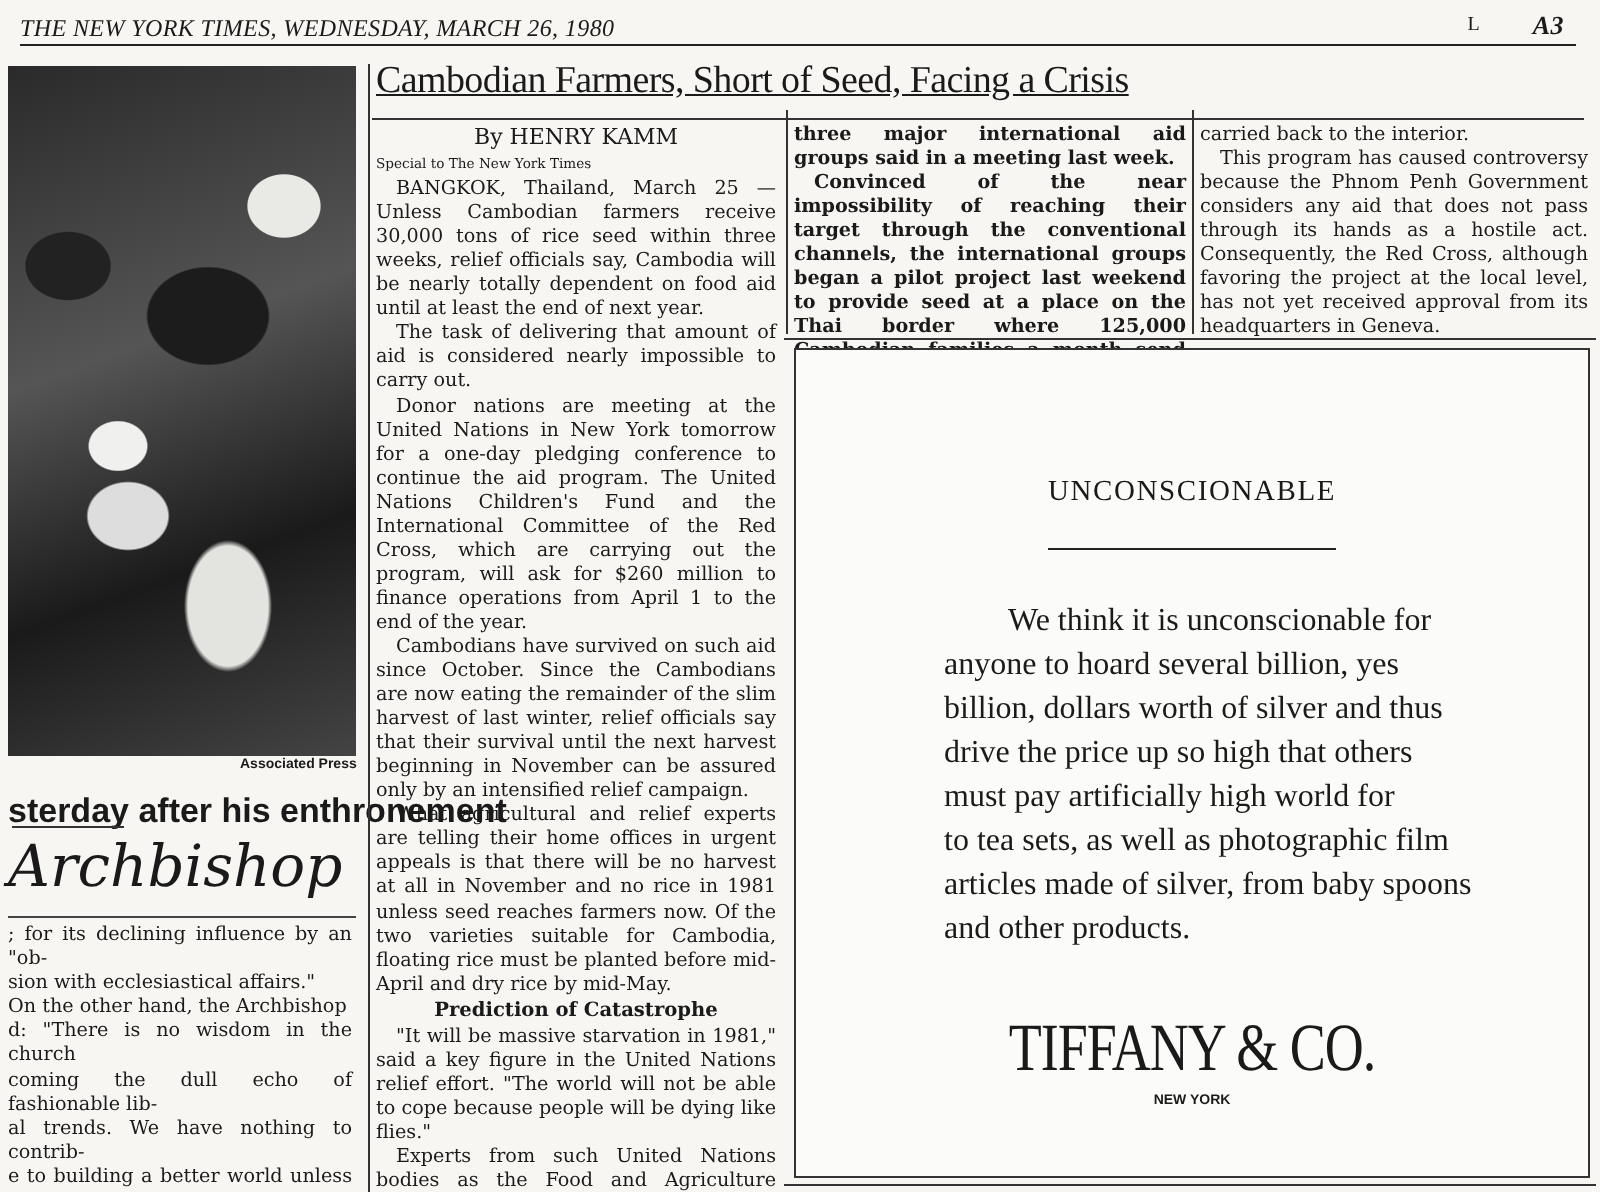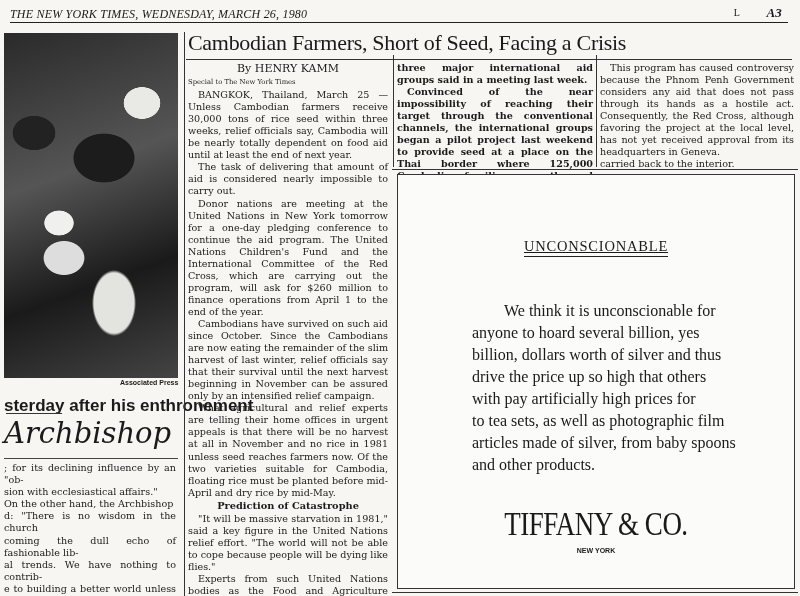--- a/index.html
+++ b/index.html
@@ -47,22 +47,23 @@
       position: absolute; left: 4px; top: 462px; width: 172px;
       font-size: 9.6px; line-height: 12.1px; text-align: justify;
       white-space: pre-line;
       font-family: "DejaVu Serif", serif;
     }
 
     .vline { position: absolute; border-left: 1px solid #333; }
 
     .headline {
       position: absolute; left: 188px; top: 30px; width: 606px;
-      font-family: "Liberation Serif", serif; font-size: 22px; letter-spacing: -0.3px;
+      font-family: "Liberation Serif", serif; font-size: 19px; letter-spacing: -0.3px;
       white-space: nowrap;
+      text-decoration: underline;
     }
     .hrule { position: absolute; border-top: 1px solid #333; }
 
     .col {
       position: absolute; font-family: "DejaVu Serif", serif;
       font-size: 9.6px; line-height: 12.05px; text-align: justify;
     }
     .col p { margin: 0; text-indent: 10px; }
     .byline { text-align: center; font-weight: normal; font-size: 11px; margin-bottom: 1px; font-family: "DejaVu Serif", serif; text-indent: 0 !important; }
     .special { text-align: left; font-size: 6.8px; margin-bottom: 1px; text-indent: 0 !important; }
@@ -70,21 +71,21 @@
 
     .ad {
       position: absolute; left: 397px; top: 174px; width: 396px; height: 413px;
       border: 1px solid #333; background: #fbfbf9;
     }
     .ad-outer { position: absolute; left: 392px; top: 169px; width: 406px; height: 422px; border-top: 1.5px solid #333; border-bottom: 1.5px solid #333; }
     .ad-title {
       position: absolute; left: 0; right: 0; top: 63px; text-align: center;
       font-family: "Liberation Serif", serif; font-size: 14.5px; letter-spacing: 0.8px;
     }
-    .ad-title span { border-bottom: 1.5px solid #222; padding-bottom: 2px; text-decoration: underline; }
+    .ad-title span { border-bottom: 1.5px solid #222; padding-bottom: 20px; }
     .ad-body {
       position: absolute; left: 74px; top: 125px; width: 290px;
       font-family: "Liberation Serif", serif; font-size: 16px; line-height: 22px;
     }
     .ad-body div:first-child { text-indent: 32px; }
     .logo {
       position: absolute; left: 0; right: 0; top: 330px; text-align: center;
       font-family: "Liberation Serif", serif; font-size: 27px; letter-spacing: -0.5px;
       transform: scaleY(1.25); transform-origin: top;
     }
@@ -142,32 +143,32 @@
   <p>"It will be massive starvation in 1981," said a key figure in the United Nations relief effort. "The world will not be able to cope because people will be dying like flies."</p>
   <p>Experts from such United Nations bodies as the Food and Agriculture Organization and World Food Program report from Cambodia that no seed is available because famine has caused farmers to eat their grain and set none aside for use as seed. The Food and Agriculture Organization has fixed 30,000 tons as the minimal requirement.</p>
 </div>
 
 <div class="col" style="left:397px; top:62px; width:196px;font-weight:bold;">
   <p style="text-indent:0">three major international aid groups said in a meeting last week.</p>
   <p>Convinced of the near impossibility of reaching their target through the conventional channels, the international groups began a pilot project last weekend to provide seed at a place on the Thai border where 125,000 Cambodian families a month send members to pick up rice to be</p>
 </div>
 
 <div class="col" style="left:600px; top:62px; width:194px;">
+  <p style="text-indent:0">carried back to the interior.</p>
   <p>This program has caused controversy because the Phnom Penh Government considers any aid that does not pass through its hands as a hostile act. Consequently, the Red Cross, although favoring the project at the local level, has not yet received approval from its headquarters in Geneva.</p>
-  <p style="text-indent:0">carried back to the interior.</p>
 </div>
 
 <div class="ad-outer"></div>
 <div class="ad">
   <div class="ad-title"><span>UNCONSCIONABLE</span></div>
   <div class="ad-body">
     <div>We think it is unconscionable for</div>
     <div>anyone to hoard several billion, yes</div>
     <div>billion, dollars worth of silver and thus</div>
     <div>drive the price up so high that others</div>
-    <div>with pay artificially high prices for</div>
+    <div>must pay artificially high world for</div>
     <div>to tea sets, as well as photographic film</div>
     <div>articles made of silver, from baby spoons</div>
     <div>and other products.</div>
   </div>
   <div class="logo">TIFFANY &amp; CO.</div>
   <div class="logo-sub">NEW YORK</div>
 </div>
 
 </body></html>

